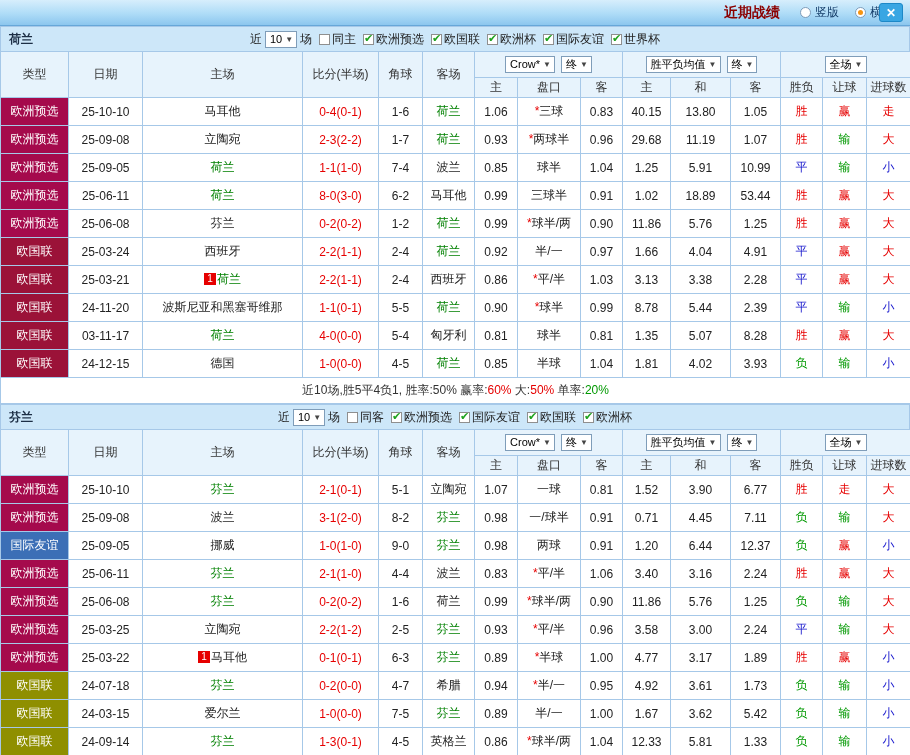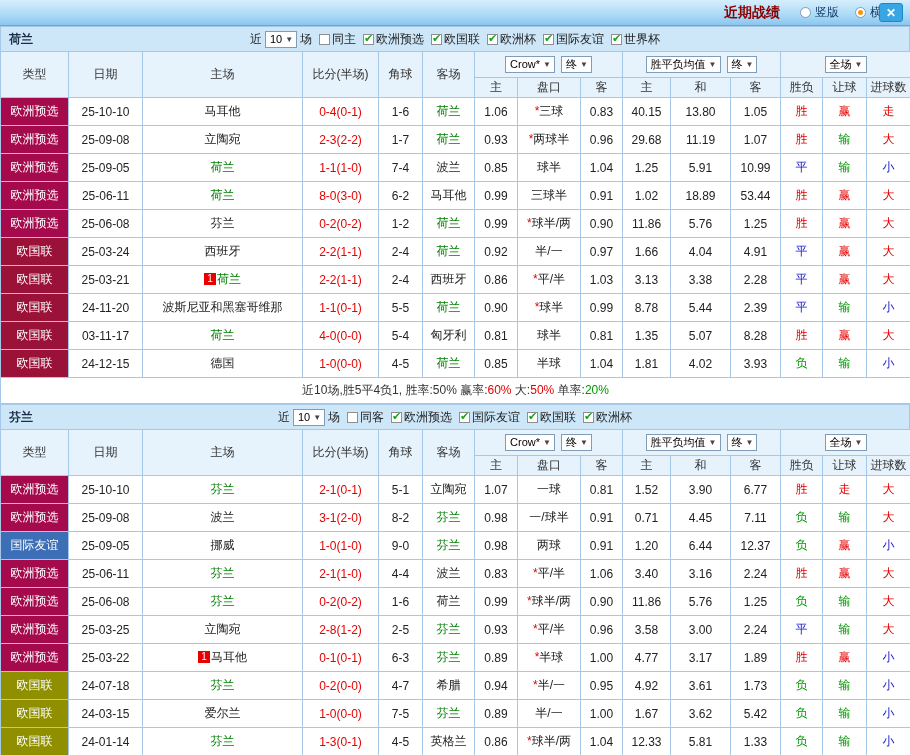--- a/index.html
+++ b/index.html
@@ -497,21 +497,21 @@
             <td>5.76</td>
             <td>1.25</td>
             <td style="color: rgb(0, 153, 0);">负</td>
             <td style="color: rgb(0, 153, 0);">输</td>
             <td style="color: rgb(230, 0, 0);">大</td>
           </tr>
           <tr>
             <td class="type-cell" style="background: rgb(165, 10, 76);">欧洲预选</td>
             <td>25-03-25</td>
             <td class="team-cell"><span>立陶宛</span></td>
-            <td class="score-cell">2-8(1-2)</td>
+            <td class="score-cell">2-2(1-2)</td>
             <td>2-5</td>
             <td class="team-cell"><span class="green-team">芬兰</span></td>
             <td>0.93</td>
             <td><span class="star">*</span><span>平/半</span></td>
             <td>0.96</td>
             <td>3.58</td>
             <td>3.00</td>
             <td>2.24</td>
             <td style="color: rgb(20, 20, 204);">平</td>
             <td style="color: rgb(0, 153, 0);">输</td>
@@ -563,21 +563,21 @@
             <td>1.00</td>
             <td>1.67</td>
             <td>3.62</td>
             <td>5.42</td>
             <td style="color: rgb(0, 153, 0);">负</td>
             <td style="color: rgb(0, 153, 0);">输</td>
             <td style="color: rgb(20, 20, 204);">小</td>
           </tr>
           <tr>
             <td class="type-cell" style="background: rgb(143, 143, 0);">欧国联</td>
-            <td>24-01-14</td>
+            <td>24-09-14</td>
             <td class="team-cell"><span class="green-team">芬兰</span></td>
             <td class="score-cell">1-3(0-1)</td>
             <td>4-5</td>
             <td class="team-cell"><span>英格兰</span></td>
             <td>0.86</td>
             <td><span class="star">*</span><span>球半/两</span></td>
             <td>1.04</td>
             <td>12.33</td>
             <td>5.81</td>
             <td>1.33</td>

